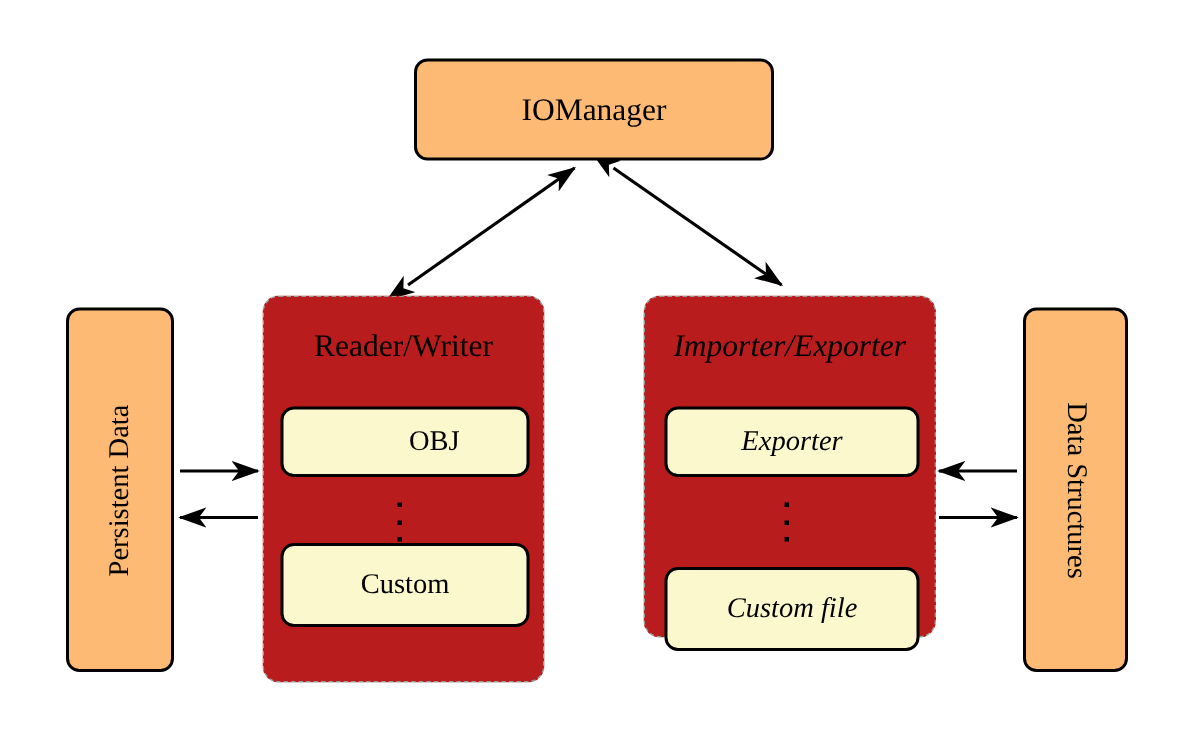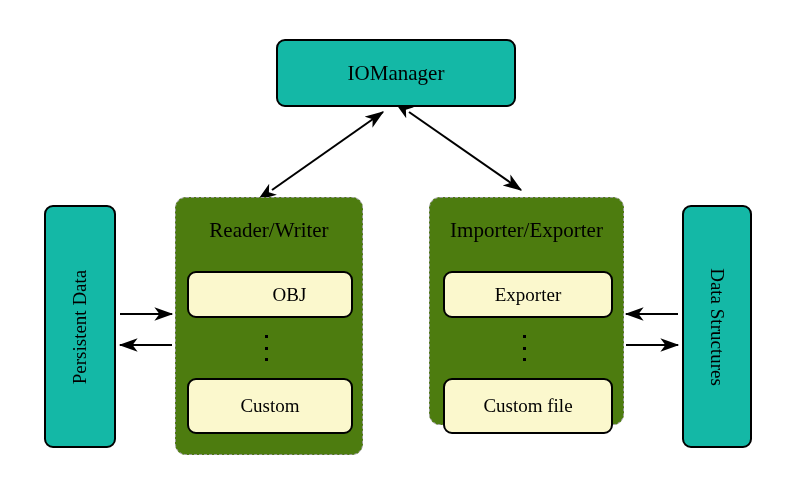--- a/index.html
+++ b/index.html
@@ -22,37 +22,37 @@
     box-sizing: border-box;
     display: flex;
     align-items: center;
     justify-content: center;
     text-align: center;
     color: #000000;
   }
 
   
   .box-plain {
-    background: #14b8a6;
+    background: #fdba74;
     border: 2.5px solid #000000;
     border-radius: 9px;
   }
 
   
   .box-yellow {
     background: #fbf8cd;
     border: 2.5px solid #000000;
     border-radius: 9px;
   }
 
   
   .group {
     position: absolute;
     box-sizing: border-box;
-    background: #4d7c0f;
+    background: #b91c1c;
     border: 1.6px dashed #9a9a9a;
     border-radius: 11px;
   }
 
   .group-title {
     position: absolute;
     left: 0;
     right: 0;
     text-align: center;
     color: #000000;
@@ -141,26 +141,26 @@
     <div class="node box-yellow label-md" style="left:11px; top:73px; width:166px; height:47px;padding-left:39px;">
       <span>OBJ</span>
     </div>
 
     <div class="vdots" style="left:88px; top:137px; width:4px; height:26px;">
       <i></i>
         <i></i>
         <i></i>
     </div>
 
-    <div class="node box-yellow label-md two-line" style="left:11px; top:180px; width:166px; height:56px; flex-direction:row;">
+    <div class="node box-yellow label-md two-line" style="left:11px; top:164px; width:166px; height:56px; flex-direction:row;">
       <span>Custom</span>
     </div>
   </div>
 
-  <div class="group" style="left:429px; top:197px; width:195px; height:228px;">
+  <div class="group" style="left:429px; top:197px; width:195px; height:228px;font-style:italic;">
 
     <div class="group-title label-lg" style="top:20px;">Importer/Exporter</div>
 
     <div class="node box-yellow label-md" style="left:13px; top:73px; width:170px; height:47px;">
       <span>Exporter</span>
     </div>
 
     <div class="vdots" style="left:92px; top:137px; width:4px; height:26px;">
       <i></i>
         <i></i>

